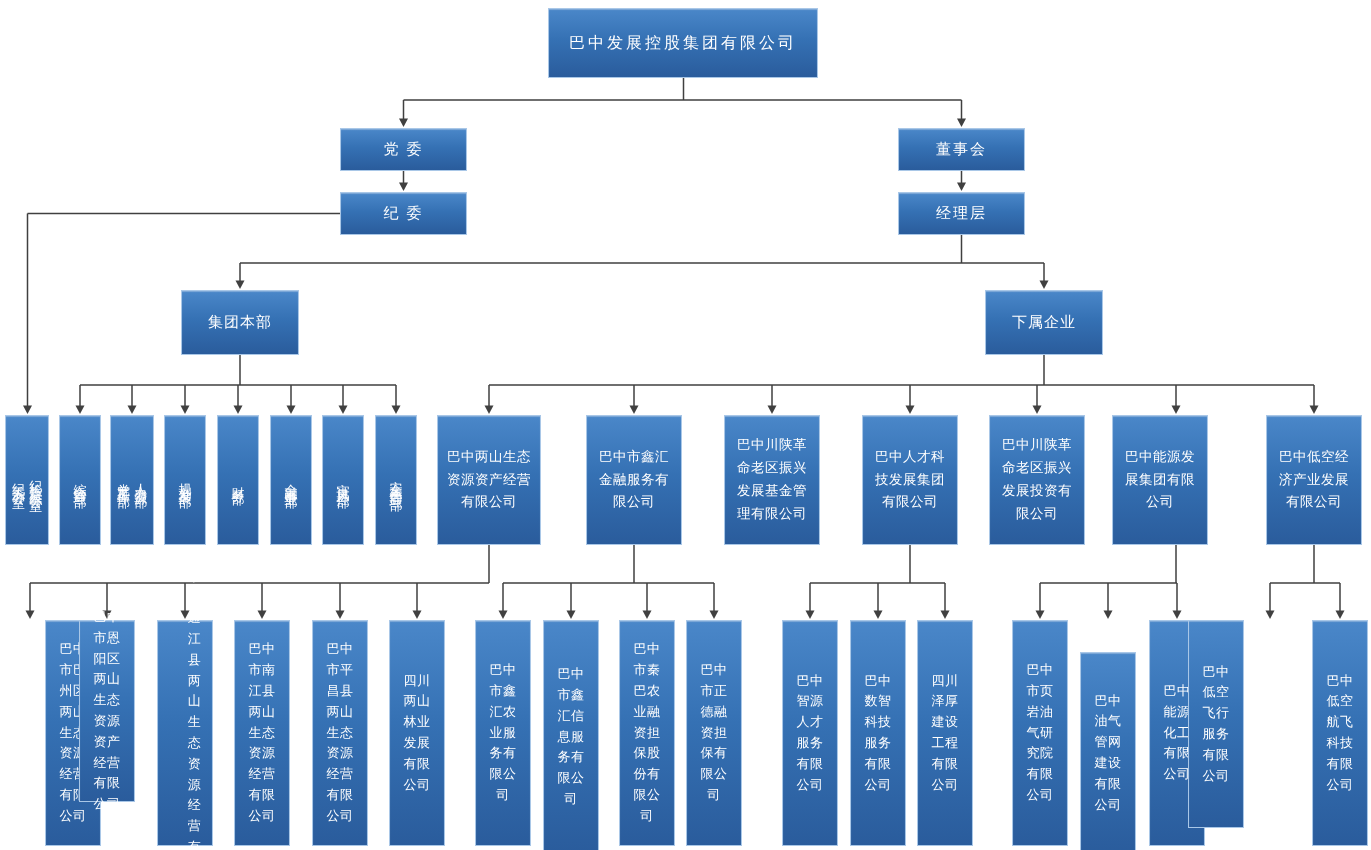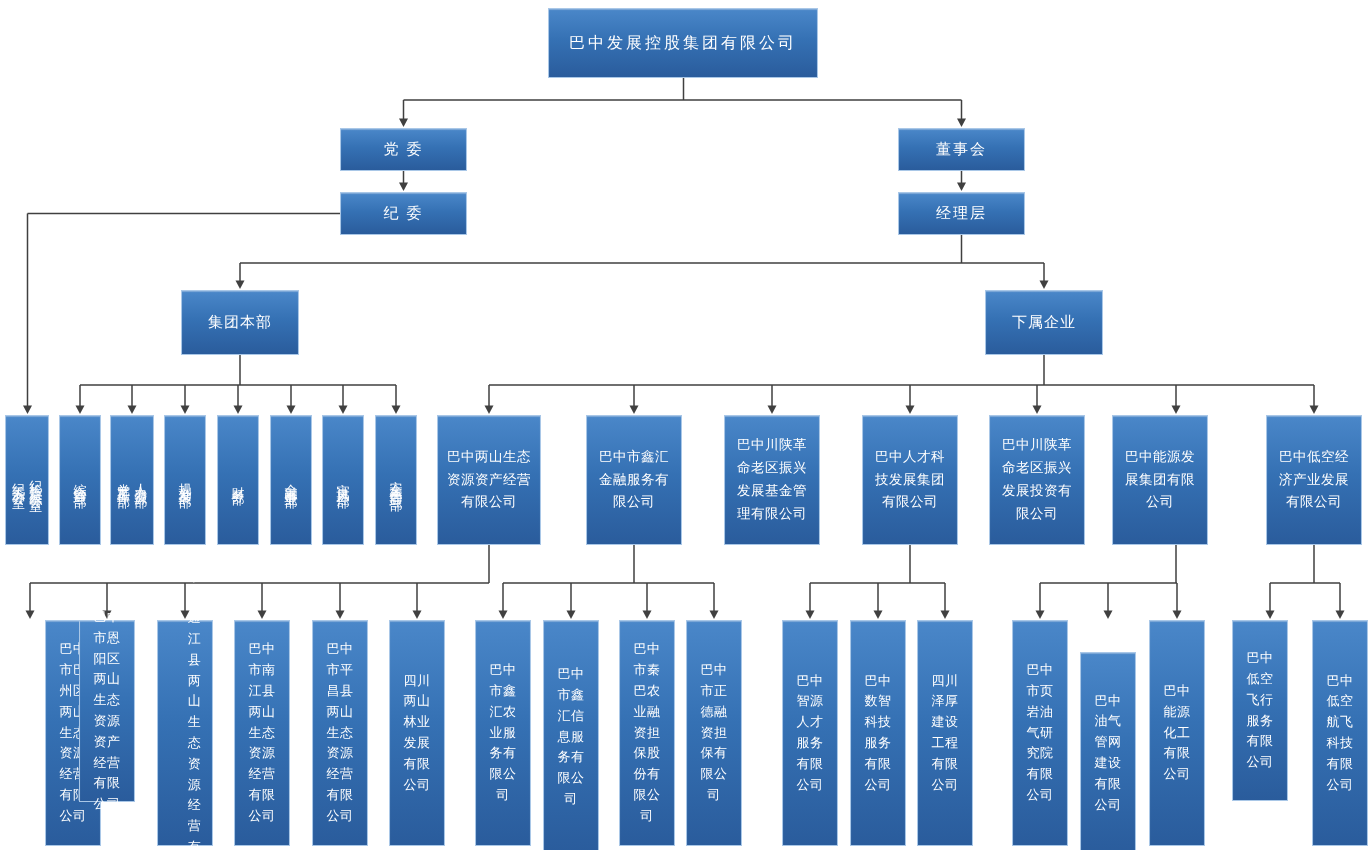--- a/index.html
+++ b/index.html
@@ -186,19 +186,19 @@
     </div>
     <div class="node w" style="left: 1012px; top: 620px; width: 56px; height: 226px;">
       <span>巴中市页岩油气研究院有限公司</span>
     </div>
     <div class="node w" style="left: 1080px; top: 652px; width: 56px; height: 202px;">
       <span>巴中油气管网建设有限公司</span>
     </div>
     <div class="node w" style="left: 1149px; top: 620px; width: 56px; height: 226px;">
       <span>巴中能源化工有限公司</span>
     </div>
-    <div class="node w" style="left: 1232px; top: 620px; width: 56px; height: 181px; align-items: center;">
+    <div class="node w" style="left: 1188px; top: 620px; width: 56px; height: 208px; align-items: center;">
       <span>巴中低空飞行服务有限公司</span>
     </div>
     <div class="node w" style="left: 1312px; top: 620px; width: 56px; height: 226px;">
       <span>巴中低空航飞科技有限公司</span>
     </div>
   </div>
 
 </body></html>

